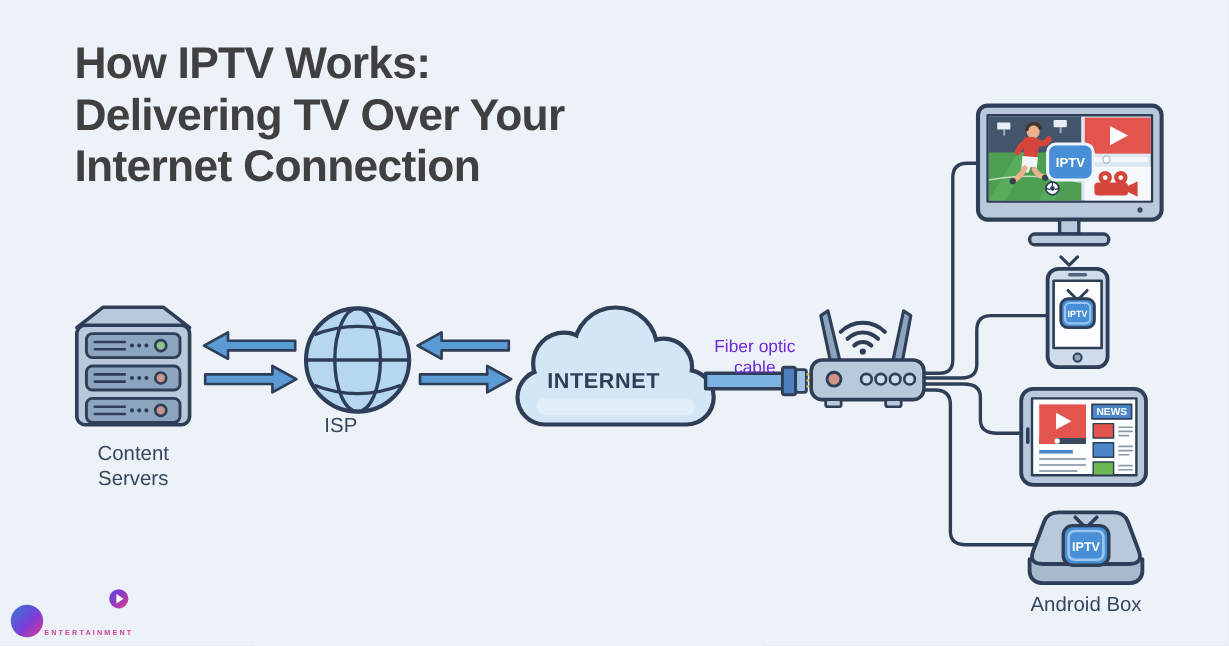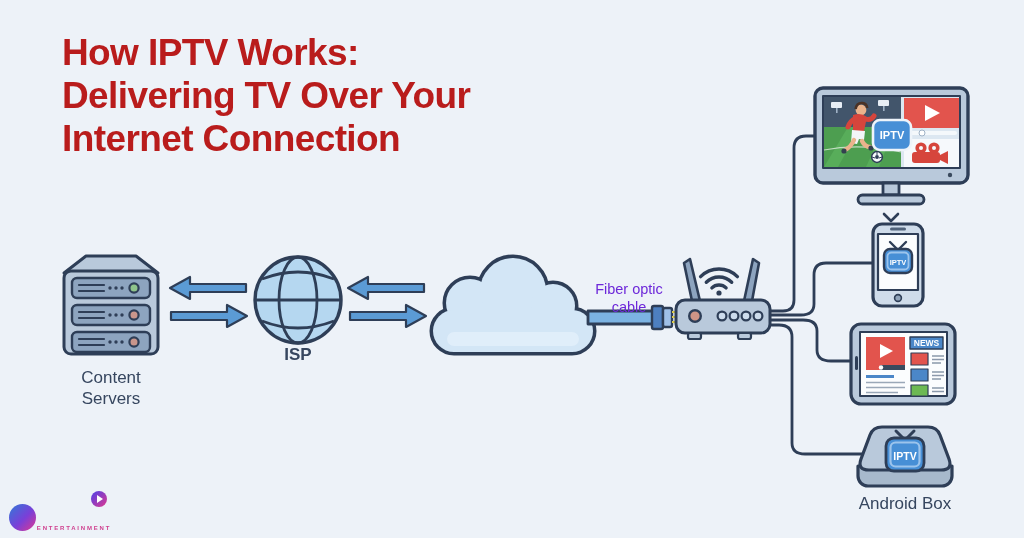--- a/index.html
+++ b/index.html
@@ -4,28 +4,28 @@
 <style>
   html,body{margin:0;padding:0;background:#dfe6ee;}
   .canvas{
     position:relative;width:1024px;height:538px;overflow:hidden;
     background:#edf2f8;font-family:"Liberation Sans",sans-serif;
   }
   .abs{position:absolute;}
   .title{
     position:absolute;left:62px;top:32px;width:520px;
     font-size:37px;line-height:1.16;font-weight:800;letter-spacing:-0.6px;
-    color:#b91c1c;white-space:pre-line;
+    color:#404040;white-space:pre-line;
   }
   .node-label{
     position:absolute;text-align:center;color:#36465f;
     font-size:17px;line-height:1.25;white-space:pre-line;font-weight:500;
   }
   .lbl-servers{left:41px;top:367px;width:140px;}
-  .lbl-isp{left:218px;top:344px;width:160px;font-weight:700;}
+  .lbl-isp{left:204px;top:344px;width:160px;font-weight:400;}
   .lbl-isp-sub{left:208px;top:367px;width:180px;font-size:16px;}
   .lbl-internet{left:441px;top:306px;width:124px;font-weight:700;font-size:18px;letter-spacing:.5px;color:#2e3e55;}
   .lbl-fiber{left:577px;top:280px;width:104px;font-size:14.5px;color:#6d28d9;}
   .lbl-router{left:641px;top:342px;width:150px;}
   .lbl-smarttv{left:819px;top:60px;width:140px;}
   .lbl-androidbox{left:824px;top:493px;width:162px;}
   
   .brand{position:absolute;left:6px;top:494px;width:160px;height:44px;}
   .brand-circle{
     position:absolute;left:3px;top:10px;width:27px;height:27px;border-radius:50%;
@@ -275,20 +275,21 @@
 
   <div class="title">How IPTV Works:
 Delivering TV Over Your
 Internet Connection</div>
 
   <div class="node-label lbl-servers">Content
 Servers</div>
 
   <div class="node-label lbl-isp">ISP</div>
 
+  <div class="node-label lbl-internet">INTERNET</div>
 
   <div class="node-label lbl-fiber">Fiber optic
 cable</div>
 
 
 
   <div class="node-label lbl-androidbox">Android Box</div>
 
   <div class="brand">
     <div class="brand-circle"></div>

